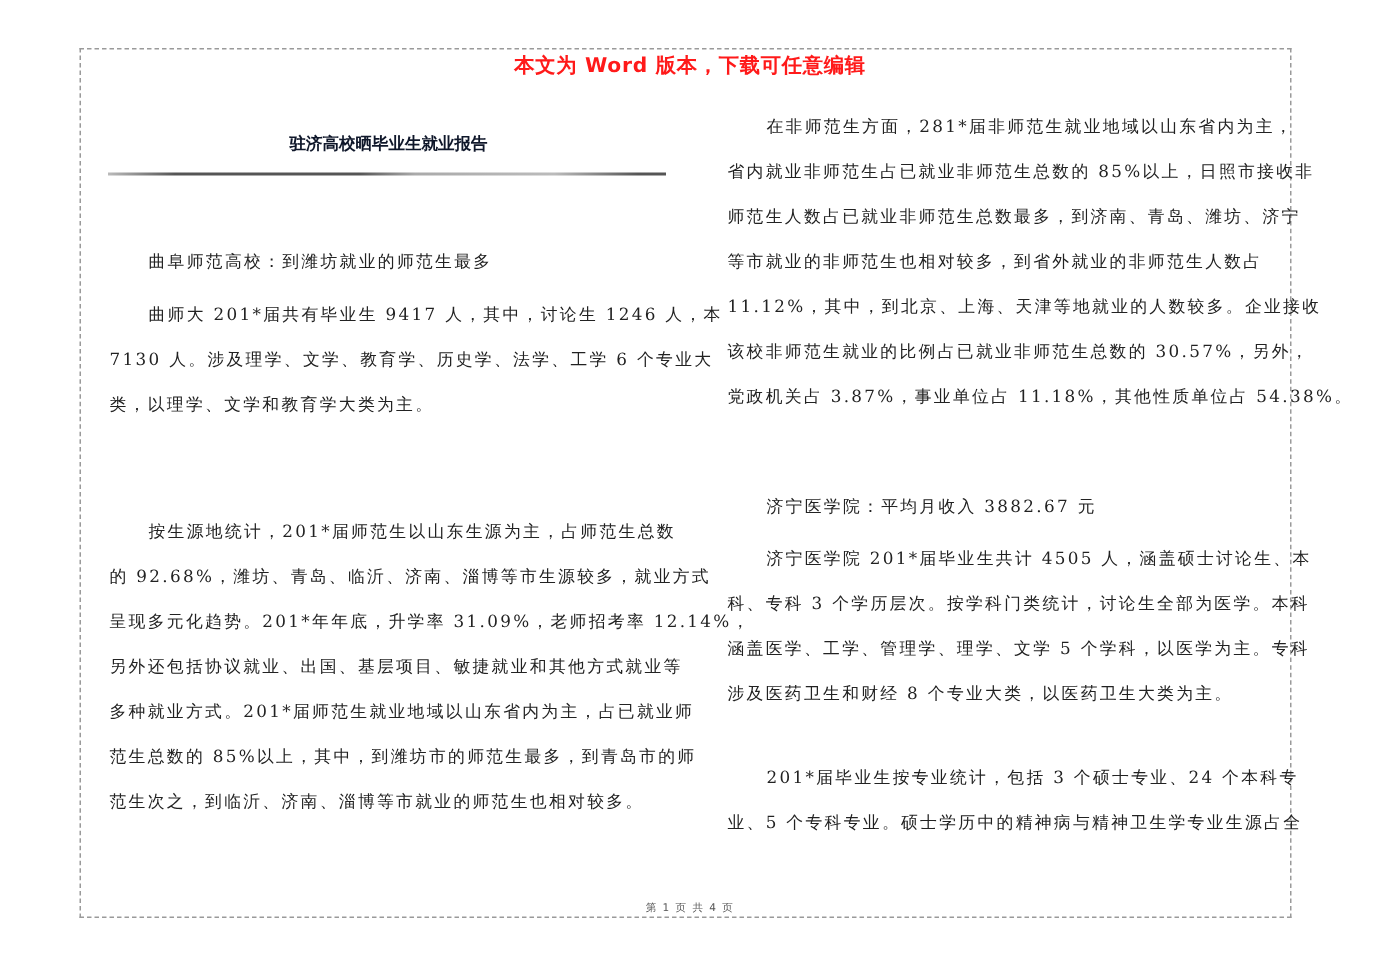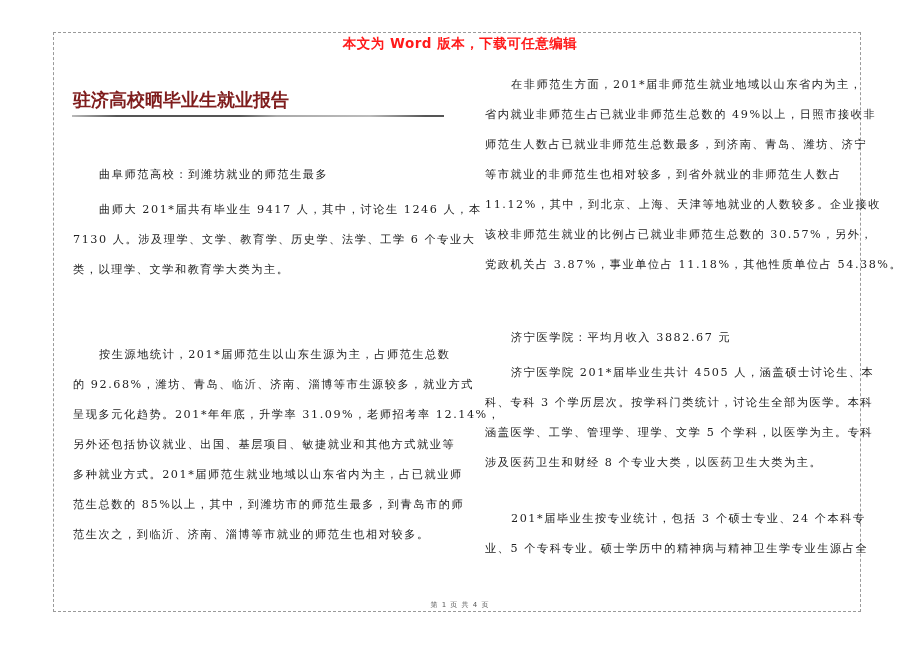--- a/index.html
+++ b/index.html
@@ -3,23 +3,23 @@
 <meta charset="utf-8">
 <style>
   html, body { margin: 0; padding: 0; background: #ffffff; }
   body { width: 920px; height: 650px; position: relative; overflow: hidden;
          font-family: "DejaVu Serif", "Liberation Serif", serif; color: #222; }
   .page-frame { position: absolute; left: 53px; top: 32px; width: 808px; height: 580px;
                 border: 1px dashed #9a9a9a; box-sizing: border-box; }
   .banner { position: absolute; left: 0; width: 920px; top: 35px; text-align: center;
             color: #ff1a1a; font-family: "DejaVu Sans", "Liberation Sans", sans-serif;
             font-weight: bold; font-size: 13.5px; letter-spacing: 0.5px; }
-  .doc-title { position: absolute; left: 73px; width: 372px; top: 88px; 
+  .doc-title { position: absolute; left: 73px; width: 372px; top: 88px; text-align: center;
                font-family: "DejaVu Sans", "Liberation Sans", sans-serif; font-weight: bold;
-               font-size: 18px; color: #7f1d1d; }
+               font-size: 11px; color: #0f172a; }
   .title-rule { position: absolute; left: 72px; width: 372px; top: 115px; height: 2px;
                 background: linear-gradient(90deg, #bbb 0%, #555 12%, #555 45%, #aaa 55%, #bbb 80%, #555 95%); }
   .para { position: absolute; font-size: 11.2px; line-height: 30px; letter-spacing: 1.55px;
           text-align: justify; margin: 0; }
   .para .line { display: block; white-space: nowrap; }
   .footer { position: absolute; left: 0; width: 920px; top: 600px; text-align: center;
             font-family: "DejaVu Sans", "Liberation Sans", sans-serif; font-size: 7px; color: #555;
             letter-spacing: 1px; }
 </style>
 </head>
@@ -46,22 +46,22 @@
       <span class="line">的 92.68%，潍坊、青岛、临沂、济南、淄博等市生源较多，就业方式</span>
       <span class="line">呈现多元化趋势。201*年年底，升学率 31.09%，老师招考率 12.14%，</span>
       <span class="line">另外还包括协议就业、出国、基层项目、敏捷就业和其他方式就业等</span>
       <span class="line">多种就业方式。201*届师范生就业地域以山东省内为主，占已就业师</span>
       <span class="line">范生总数的 85%以上，其中，到潍坊市的师范生最多，到青岛市的师</span>
       <span class="line">范生次之，到临沂、济南、淄博等市就业的师范生也相对较多。</span>
     </div>
   </div>
 <div id="right-col">
     <div class="para" style="left: 485px; top: 70px; width: 372px;">
-      <span class="line" style="padding-left: 26px;">在非师范生方面，201*届非师范生就业地域以山东省内为主，</span>
-      <span class="line">省内就业非师范生占已就业非师范生总数的 49%以上，日照市接收非</span>
+      <span class="line" style="padding-left: 26px;">在非师范生方面，281*届非师范生就业地域以山东省内为主，</span>
+      <span class="line">省内就业非师范生占已就业非师范生总数的 85%以上，日照市接收非</span>
       <span class="line">师范生人数占已就业非师范生总数最多，到济南、青岛、潍坊、济宁</span>
       <span class="line">等市就业的非师范生也相对较多，到省外就业的非师范生人数占</span>
       <span class="line">11.12%，其中，到北京、上海、天津等地就业的人数较多。企业接收</span>
       <span class="line">该校非师范生就业的比例占已就业非师范生总数的 30.57%，另外，</span>
       <span class="line">党政机关占 3.87%，事业单位占 11.18%，其他性质单位占 54.38%。</span>
     </div>
     <div class="para" style="left: 485px; top: 323px; width: 372px;">
       <span class="line" style="padding-left: 26px;">济宁医学院：平均月收入 3882.67 元</span>
     </div>
     <div class="para" style="left: 485px; top: 358px; width: 372px;">

